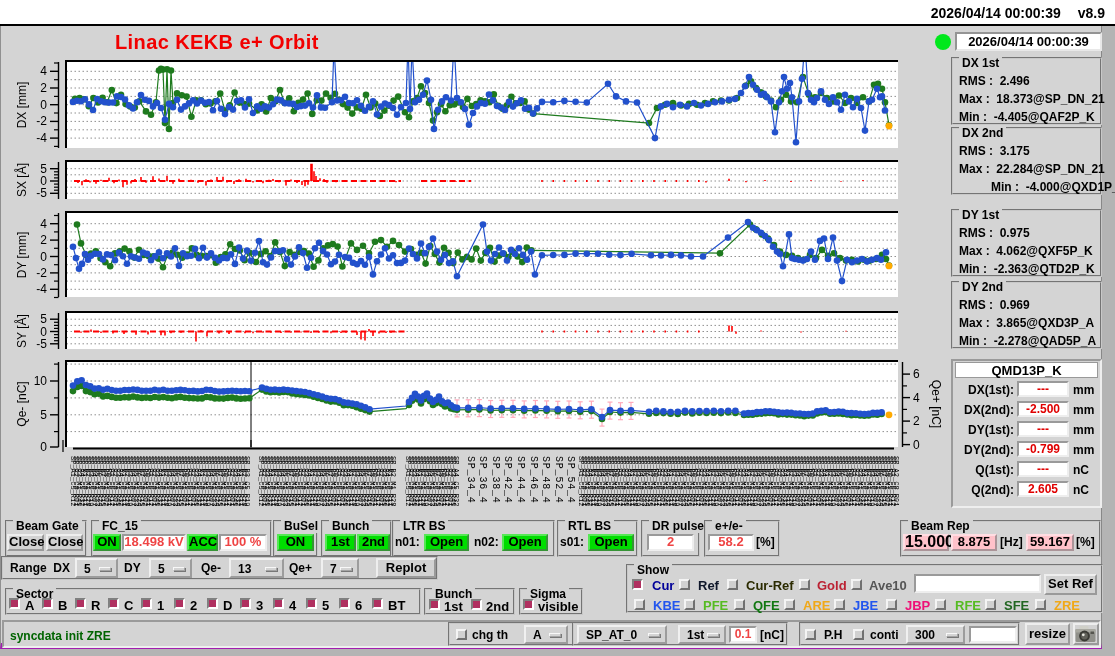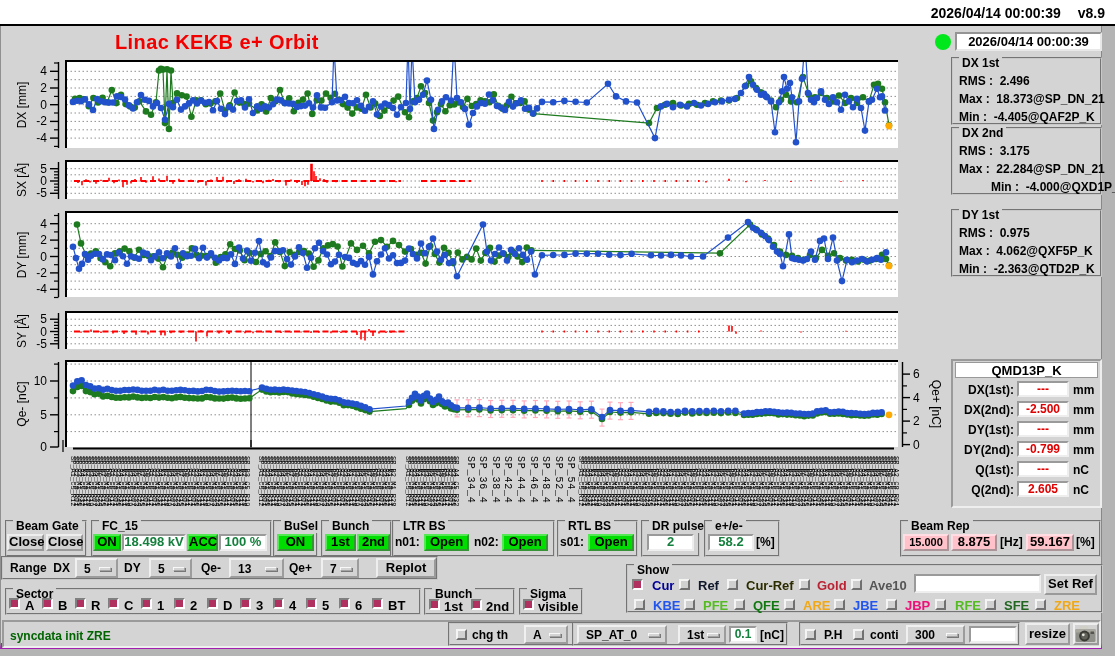--- a/index.html
+++ b/index.html
@@ -5,21 +5,21 @@
 * { margin:0; padding:0; box-sizing:border-box; }
 html,body { width:1115px; height:656px; background:#b4b4b4; font-family:"Liberation Sans", sans-serif; overflow:hidden; }
 #topbar { position:absolute; left:0; top:0; width:1115px; height:26px; background:#ffffff; border-bottom:2px solid #000; box-sizing:border-box; }
 #topbar .t { position:absolute; right:10px; top:5px; font-size:14px; font-weight:bold; color:#000; letter-spacing:0px; }
 #app { position:absolute; left:0; top:26px; width:1102px; height:623px; background:#d4d4d4; border-left:1px solid #909090; border-right:1px solid #888; border-bottom:6px solid #a21caf;}
 .abs { position:absolute; }
 .b { font-weight:bold; }
 .grp { position:absolute; border:2px groove #c8c8c8; }
 .grp > .cap { position:absolute; top:-8px; left:6px; background:#d4d4d4; padding:0 3px; font-size:12px; font-weight:bold; color:#000; line-height:13px; white-space:nowrap;margin-top:6px;}
 .gbtn { position:absolute; background:#00dd00; border:2px outset #55e855; text-align:center; font-weight:bold; font-size:13px; color:#000; }
-.wfld { position:absolute; background:#fff; border:2px inset #eee; text-align:center; font-weight:bold; font-size:13px; color:#15803d; }
+.wfld { position:absolute; background:#fff; border:2px inset #eee; text-align:center; font-weight:bold; font-size:13px; color:#ef4444; }
 .pfld { position:absolute; background:#ffc2ca; border:2px outset #ffdde2; text-align:center; font-weight:bold; font-size:13px; color:#000; }
 .btn { position:absolute; background:#d2d2d2; border:2px outset #eeeeee; text-align:center; font-weight:bold; font-size:13px; color:#000; }
 .cb { position:absolute; width:11px; height:11px; }
 .cb.on { background:#b03060; border:1px solid #808080; border-bottom:2px solid #fff; border-right:2px solid #fff; border-top:2px solid #808080; border-left:2px solid #808080; }
 .cb.off { background:#d0d0d0; border-top:2px solid #f4f4f4; border-left:2px solid #f4f4f4; border-bottom:2px solid #707070; border-right:2px solid #707070; }
 .lbl { position:absolute; font-size:12px; font-weight:bold; color:#000; white-space:nowrap; }
 .opt { position:absolute; background:#d4d4d4; border:2px outset #f0f0f0; font-size:12px; font-weight:bold; }
 .opt .dash { position:absolute; right:5px; top:7px; width:12px; height:4px; background:#d4d4d4; border:1px outset #f8f8f8; box-shadow:1px 1px 0 #777; }
 .opt .v { position:absolute; left:7px; top:2px; }
 .statrow { font-size:12px; font-weight:bold; color:#000; position:absolute; white-space:nowrap; }
@@ -1558,20 +1558,26 @@
   <div class="statrow" style="left:6px;top:15px;">RMS :&nbsp; 3.175</div>
   <div class="statrow" style="left:6px;top:33px;">Max :&nbsp; 22.284@SP_DN_21</div>
   <div class="statrow" style="left:6px;top:51px;margin-left:32px;">Min :&nbsp; -4.000@QXD1P_A</div>
 </div>
 <div class="grp" style="left:950px;top:183px;width:151px;height:68px;">
       <div class="cap">DY 1st</div>
   <div class="statrow" style="left:6px;top:15px;">RMS :&nbsp; 0.975</div>
   <div class="statrow" style="left:6px;top:33px;">Max :&nbsp; 4.062@QXF5P_K</div>
   <div class="statrow" style="left:6px;top:51px;">Min :&nbsp; -2.363@QTD2P_K</div>
 </div>
+<div class="grp" style="left:950px;top:255px;width:151px;height:68px;">
+      <div class="cap">DY 2nd</div>
+  <div class="statrow" style="left:6px;top:15px;">RMS :&nbsp; 0.969</div>
+  <div class="statrow" style="left:6px;top:33px;">Max :&nbsp; 3.865@QXD3P_A</div>
+  <div class="statrow" style="left:6px;top:51px;">Min :&nbsp; -2.278@QAD5P_A</div>
+</div>
 
 <div class="abs" style="left:950px;top:333px;width:151px;height:149px;border:2px inset #eee;background:#d4d4d4;">
   <div class="abs" style="left:2px;top:1px;width:143px;height:16px;background:#fff;border:1px solid #999;text-align:center;font-size:13px;font-weight:bold;line-height:15px;">QMD13P_K</div>
   <div class="statrow" style="right:86px;top:22px;">DX(1st):</div>
   <div class="statrow" style="right:86px;top:42px;">DX(2nd):</div>
   <div class="statrow" style="right:86px;top:62px;">DY(1st):</div>
   <div class="statrow" style="right:86px;top:82px;">DY(2nd):</div>
   <div class="statrow" style="right:86px;top:102px;">Q(1st):</div>
   <div class="statrow" style="right:86px;top:122px;">Q(2nd):</div>
   <div class="wfld" style="left:64px;top:20px;width:52px;height:16px;font-size:12px;color:#e00000;line-height:12px;">---</div>
@@ -1625,21 +1631,21 @@
       <div class="cap">DR pulse</div>
   <div class="wfld" style="left:4px;top:12px;width:47px;height:17px;line-height:12px;font-size:13px;">2</div>
 </div>
 <div class="grp" style="left:703px;top:494px;width:76px;height:37px;">
       <div class="cap">e+/e-</div>
   <div class="wfld" style="left:2px;top:12px;width:46px;height:17px;line-height:12px;font-size:13px;">58.2</div>
   <div class="lbl" style="left:50px;top:13px;">[%]</div>
 </div>
 <div class="grp" style="left:899px;top:494px;width:201px;height:37px;">
       <div class="cap">Beam Rep</div>
-  <div class="pfld" style="left:1px;top:12px;width:46px;height:17px;line-height:12px;font-size:11px;">15.000</div>
+  <div class="pfld" style="left:1px;top:12px;width:46px;height:17px;line-height:12px;font-size:16px;">15.000</div>
   <div class="pfld" style="left:49px;top:12px;width:46px;height:17px;line-height:12px;font-size:13px;">8.875</div>
   <div class="lbl" style="left:98px;top:13px;">[Hz]</div>
   <div class="pfld" style="left:124px;top:12px;width:48px;height:17px;line-height:12px;font-size:13px;">59.167</div>
   <div class="lbl" style="left:174px;top:13px;">[%]</div>
 </div>
 
 <div class="abs" style="left:0px;top:530px;width:437px;height:24px;border:2px groove #c8c8c8;background:#d4d4d4;">
   <div class="lbl" style="left:7px;top:3px;">Range&nbsp; DX</div>
   <div class="opt" style="left:72px;top:0px;width:43px;height:20px;">
         <span class="v">5</span>

